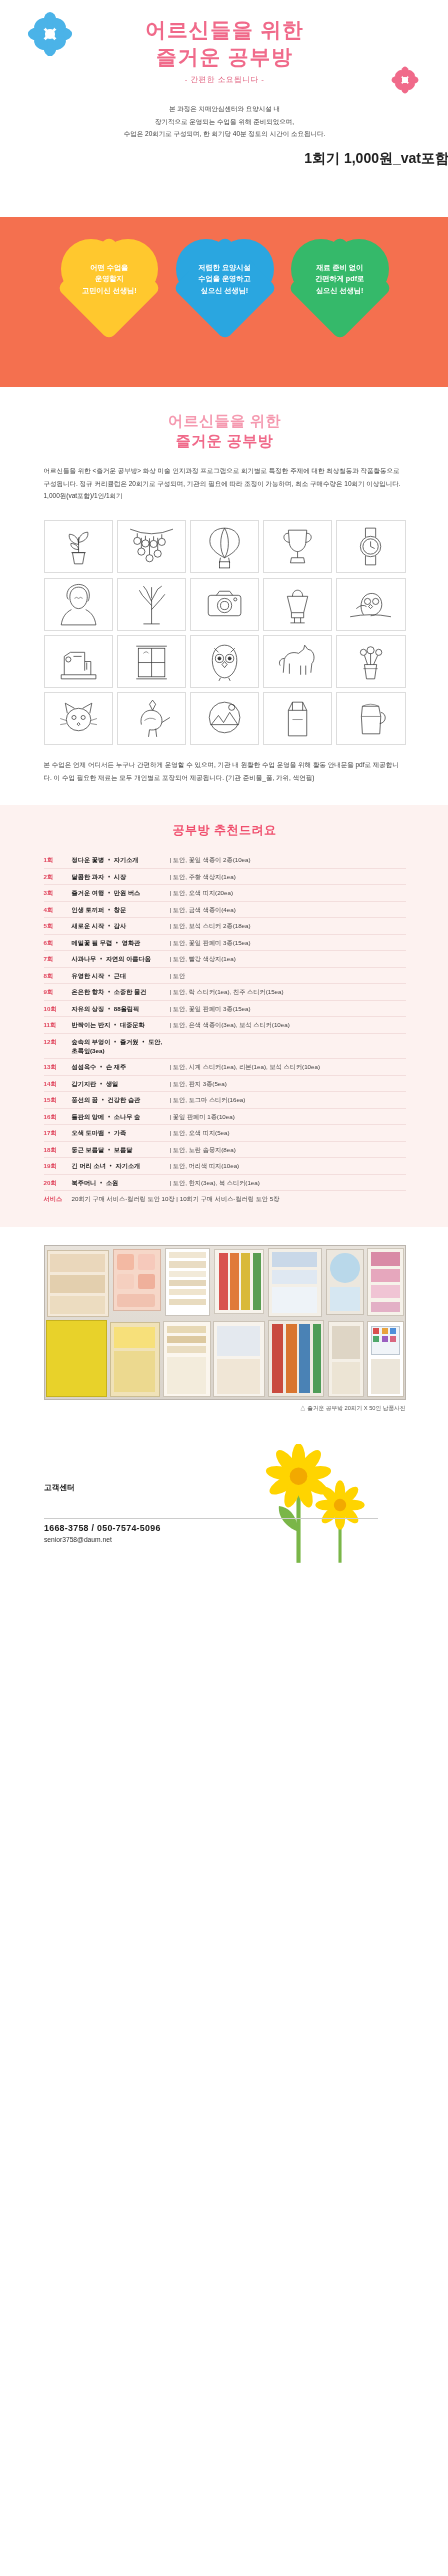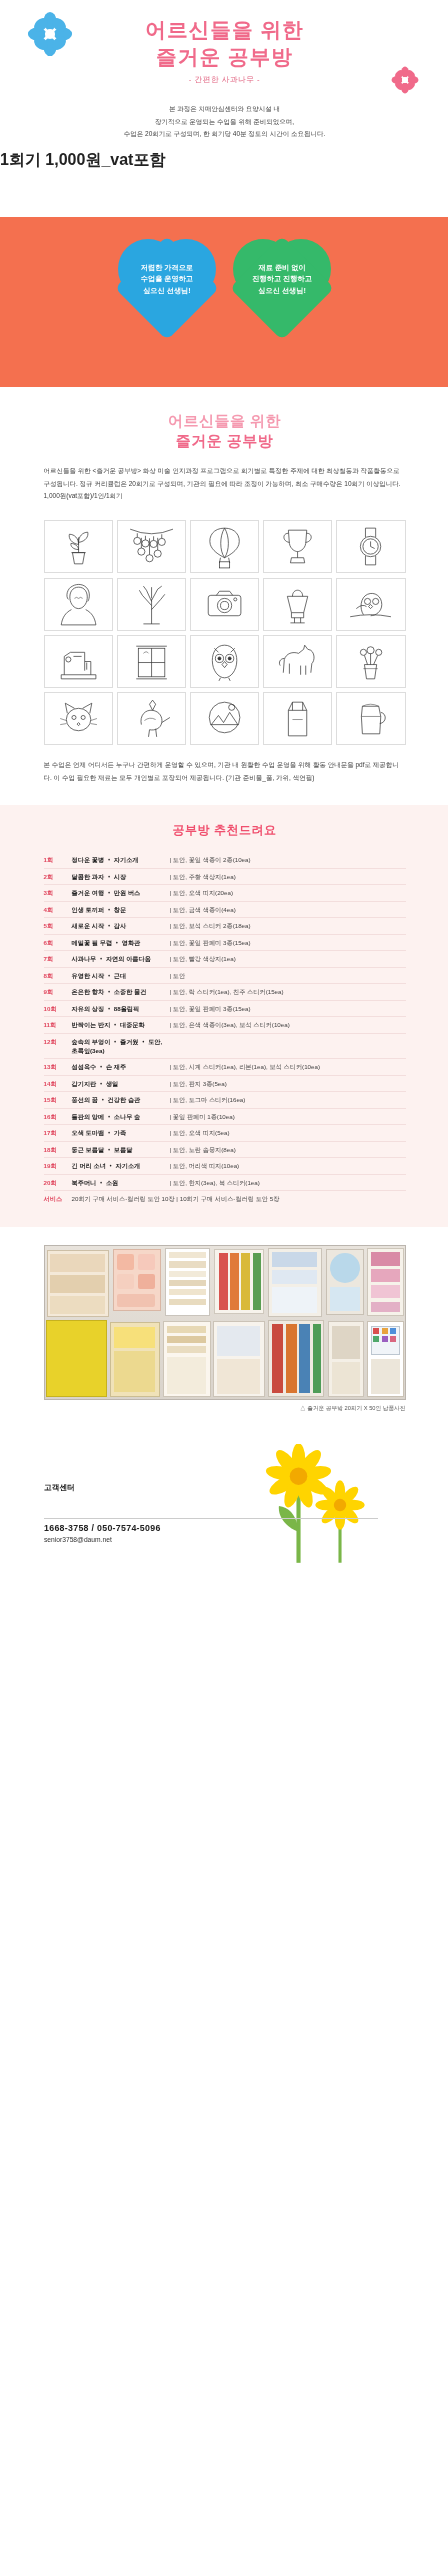--- a/index.html
+++ b/index.html
@@ -57,22 +57,22 @@
     left: 0; right: 0;
     text-align: center;
     font-size: 6.5px;
     line-height: 1.95;
     color: #3a3a3a;
   }
   .hero-price {
     position: absolute;
     top: 150px;
     left: 0; right: 0;
-    text-align: left;
-    font-size: 16px;
+    text-align: right;
+    font-size: 14px;
     font-weight: bold;
     color: #222222;
   }
 
   
   .reco {
     position: relative;
     width: 449px;
     height: 170px;
     background: #f4704f;
@@ -319,50 +319,58 @@
           <ellipse cx="70" cy="30" rx="17" ry="12" transform="rotate(45 70 30)"></ellipse>
           <ellipse cx="30" cy="70" rx="17" ry="12" transform="rotate(45 30 70)"></ellipse>
         </g>
         <circle cx="50" cy="50" r="11" fill="#ffffff"></circle>
       </svg>
     </div>
 
     <div class="hero-title-wrap">
       <div class="hero-title-1">어르신들을 위한</div>
       <div class="hero-title-2">즐거운 공부방</div>
-      <div class="hero-sub">- 간편한 사과나무 -</div>
+      <div class="hero-sub">- 간편한 소요됩니다 -</div>
     </div>
 
     <div class="hero-desc" style="white-space:pre-line;">본 과정은 치매안심센터와 요양시설 내
 장기적으로 운영되는 수업을 위해 준비되었으며,
 수업은 20회기로 구성되며, 한 회기당 40분 정도의 시간이 소요됩니다.</div>
 
     <div class="hero-price">1회기 1,000원_vat포함</div>
   </section>
 
   <section class="reco">
 
     <div class="hearts">
 
+      <div class="heart h-yellow">
+        <div class="lobe lobe-l"></div>
+        <div class="lobe lobe-r"></div>
+        <div class="box"></div>
+        <div class="txt">어떤 수업을
+운영할지
+고민이신 선생님!</div>
+      </div>
 
       <div class="heart h-blue">
         <div class="lobe lobe-l"></div>
         <div class="lobe lobe-r"></div>
         <div class="box"></div>
-        <div class="txt">저렴한 가격으로
+        <div class="txt">저렴한 요양시설
 수업을 운영하고
 싶으신 선생님!</div>
       </div>
 
       <div class="heart h-green">
         <div class="lobe lobe-l"></div>
         <div class="lobe lobe-r"></div>
         <div class="box"></div>
         <div class="txt">재료 준비 없이
-진행하고 진행하고
+간편하게 pdf로
 싶으신 선생님!</div>
       </div>
 
     </div>
   </section>
 
   <section class="sec2">
     <div class="t1">어르신들을 위한</div>
     <div class="t2">즐거운 공부방</div>
     <div class="sec2-desc">어르신들을 위한 &lt;즐거운 공부방&gt; 화상 미술 인지과정 프로그램으로 회기별로 특정한 주제에 대한 최상철동과 작품활동으로 구성됩니다. 정규 커리큘럼은 20회기로 구성되며, 기관의 필요에 따라 조정이 가능하며, 최소 구매수량은 10회기 이상입니다. 1,000원(vat포함)/1인/1회기</div>

